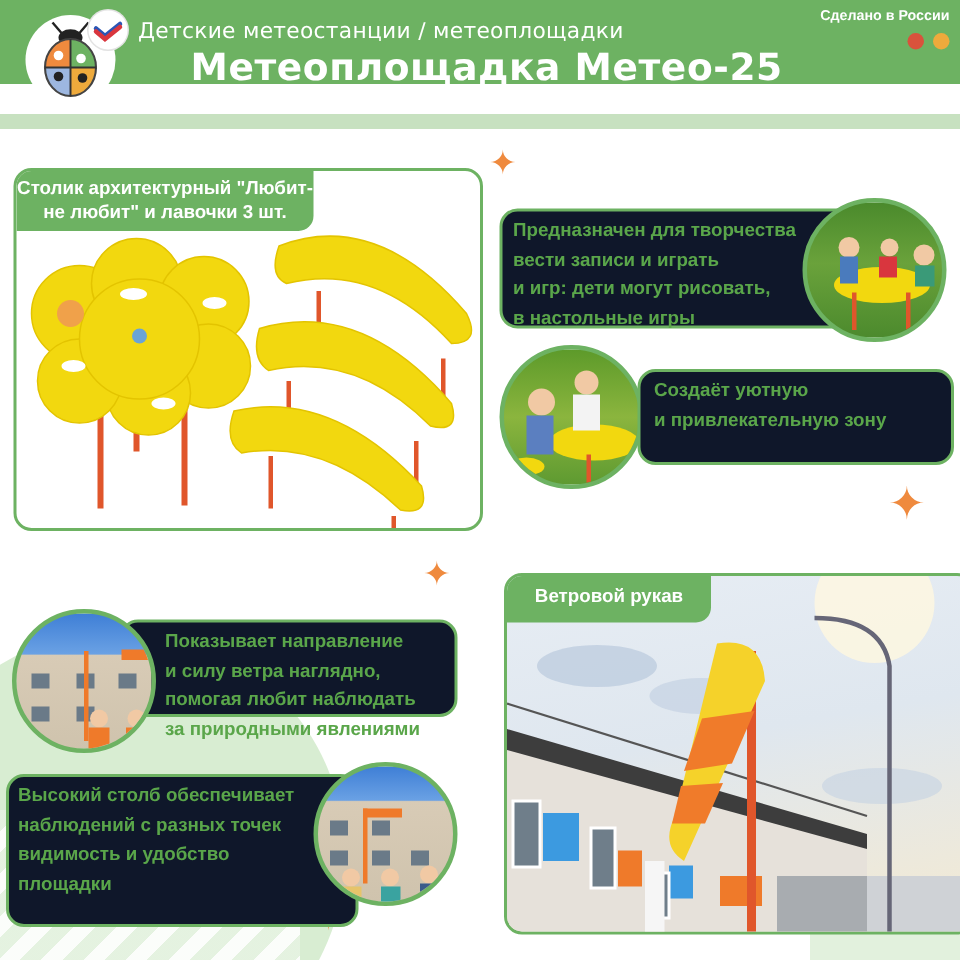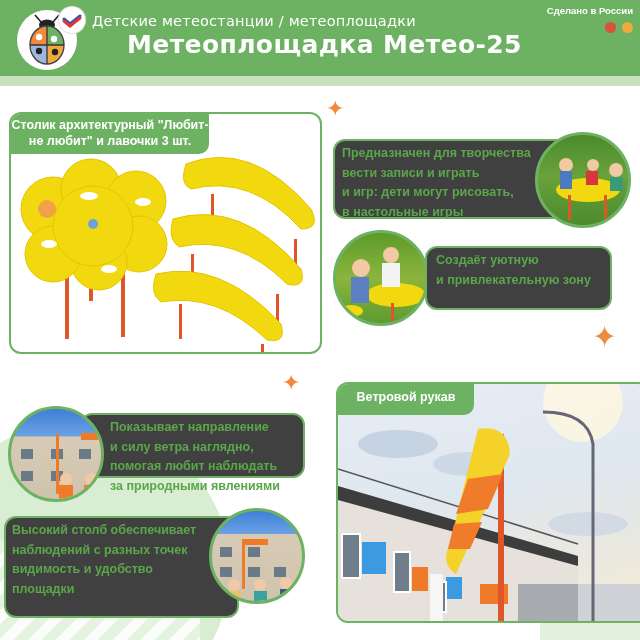--- a/index.html
+++ b/index.html
@@ -1,35 +1,35 @@
 <!DOCTYPE html>
 <html><head>
   <meta charset="utf-8">
   <style>
     * { box-sizing: border-box; margin: 0; padding: 0; }
     html, body { width: 640px; height: 640px; overflow: hidden; background: #ffffff; }
     body { position: relative; font-family: "Liberation Sans", sans-serif; }
 
-    .header { position: absolute; left: 0; top: 0; width: 640px; height: 76px; background: #6db262; }
+    .header { position: absolute; left: 0; top: 0; width: 640px; height: 56px; background: #6db262; }
     .header-strip { position: absolute; left: 0; top: 76px; width: 640px; height: 10px; background: #c7e1c0; }
 
     .logo-circle { position: absolute; left: 17px; top: 10px; width: 60px; height: 60px; border-radius: 50%; background: #ffffff; }
     .flag-circle { position: absolute; left: 59px; top: 7px; width: 26px; height: 26px; border-radius: 50%; background: #ffffff; box-shadow: 0 0 0 1px #e3e3e3; }
 
     .subtitle { position: absolute; left: 92px; top: 13px; color: #ffffff; font-size: 14.5px; letter-spacing: 0.2px; font-family: "DejaVu Sans", sans-serif; }
     .title { position: absolute; left: 91px; top: 30px; color: #ffffff; font-size: 25px; font-weight: bold; letter-spacing: 0.4px; font-family: "DejaVu Sans", sans-serif; margin-left: 36px; }
     .made-in { position: absolute; right: 7px; top: 5px; color: #ffffff; font-size: 9.5px; font-weight: bold; }
     .dot { position: absolute; top: 22px; width: 11px; height: 11px; border-radius: 50%; }
     .dot.red { left: 605px; background: #d9523c; }
     .dot.orange { left: 622px; background: #eeaa3c; }
 
     .card { position: absolute; border: 2.5px solid #6db262; border-radius: 12px; background: #ffffff; overflow: hidden; }
     .card-tag { position: absolute; left: 0; top: 0; background: #6db262; color: #ffffff; font-weight: bold; font-size: 12.5px; line-height: 16px; border-bottom-right-radius: 10px; text-align: center; }
 
-    .info-card { position: absolute; border: 2.5px solid #6db262; border-radius: 12px; background: #404040; }
+    .info-card { position: absolute; border: 2.5px solid #6db262; border-radius: 12px; background: #0f172a; }
     .info-text { position: absolute; color: #5aa64a; font-weight: bold; font-size: 12.5px; line-height: 19.5px; }
 
     .photo-circle { position: absolute; border-radius: 50%; border: 3px solid #6db262; overflow: hidden; }
 
     .spark { position: absolute; color: #ef8a3e; line-height: 1; }
 
     .deco { position: absolute; border-radius: 50%; background: #d8edd2; }
     .stripes { position: absolute; background: repeating-linear-gradient(135deg, #e6f3e2 0 10px, #ffffff 10px 20px); }
   </style>
 </head>
@@ -147,21 +147,21 @@
   <svg width="96" height="96" viewBox="0 0 96 96">
     <ellipse cx="60" cy="62" rx="30" ry="12" fill="#f2d80f"></ellipse>
     <rect x="55" y="70" width="3" height="22" fill="#e0562b"></rect>
     <circle cx="25" cy="35" r="9" fill="#f1c9a4"></circle>
     <circle cx="55" cy="22" r="8" fill="#f1c9a4"></circle>
     <rect x="15" y="44" width="18" height="26" fill="#5b7fc0"></rect>
     <rect x="46" y="30" width="18" height="24" fill="#f3f3f3"></rect>
     <ellipse cx="15" cy="78" rx="12" ry="6" fill="#f2d80f"></ellipse>
   </svg>
 </div>
-<div class="info-card" style="left:425px; top:246px; width:187px; height:64px;padding-left:24px;">
+<div class="info-card" style="left:425px; top:246px; width:211px; height:64px;padding-left:24px;">
   <div class="info-text" style="left:9px; top:3px;">
     <div>Создаёт уютную</div>
     <div>и привлекательную зону</div>
   </div>
 </div>
 
 <div class="card" style="left:316px; top:382px; width:314px; height:241px; background:linear-gradient(170deg, #e7edf4 0%, #dfe7ef 45%, #f4ead2 100%);margin-left:20px;">
   <svg width="314" height="241" viewBox="0 0 314 241" style="position:absolute; left:0; top:0;">
     <circle cx="245" cy="18" r="40" fill="#fff8e0" opacity="0.8"></circle>
     <ellipse cx="60" cy="60" rx="40" ry="14" fill="#b9c9dd" opacity="0.7"></ellipse>

